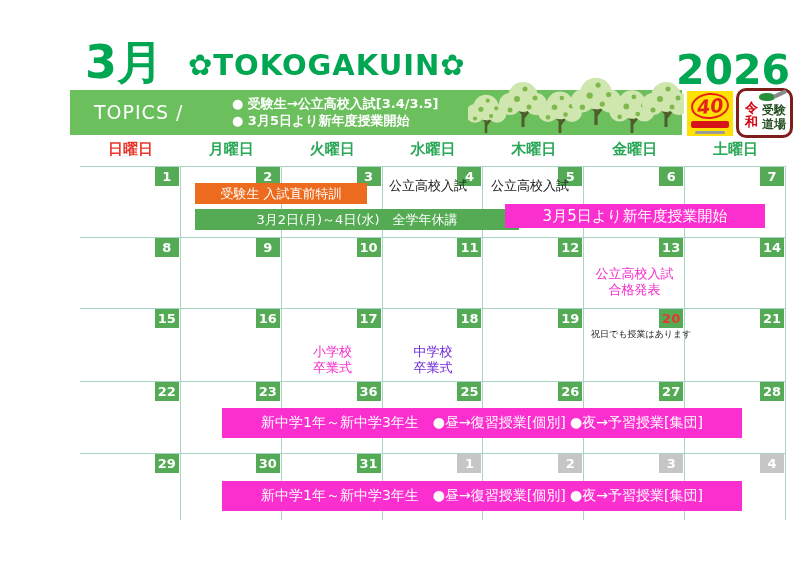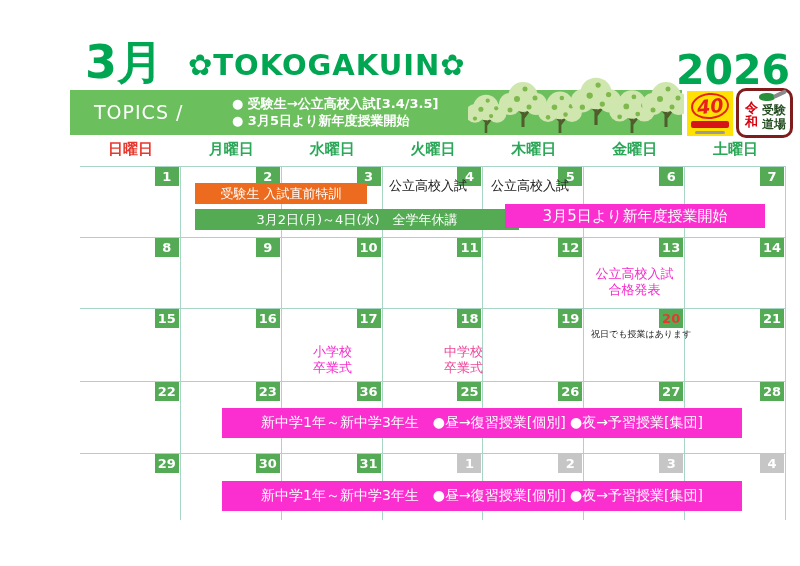--- a/index.html
+++ b/index.html
@@ -53,21 +53,21 @@
   .bar { color:#fff; display:flex; align-items:center; justify-content:center; }
   .ev-orange  { left:165px; top:183px; width:172px; height:21px; background:#ed6b1e; font-size:13px; }
   .ev-closed  { left:165px; top:209px; width:324px; height:21px; background:#54ab54; font-size:13px; }
   .ev-exam-wed{ left:359px; top:177px; color:#1a1a1a; font-size:13px; }
   .ev-exam-thu{ left:461px; top:177px; color:#1a1a1a; font-size:13px; }
   .ev-start   { left:475px; top:204px; width:260px; height:24px; background:#fb2fd0; font-size:15px; }
   .ev-results { left:554px; top:266px; width:101px; text-align:center; color:#f42ccc; font-size:13px;
                 line-height:16px; white-space:pre-line; }
   .ev-elem    { left:252px; top:344px; width:101px; text-align:center; color:#f42ccc; font-size:13px;
                 line-height:16px; white-space:pre-line; }
-  .ev-jhs     { left:353px; top:344px; width:100px; text-align:right; color:#ec4899; font-size:13px;
+  .ev-jhs     { left:353px; top:344px; width:100px; text-align:center; color:#6d28d9; font-size:13px;
                 line-height:16px; white-space:pre-line; }
   .ev-note    { left:561px; top:328px; color:#222; font-size:9px; }
   .ev-spring1 { left:192px; top:408px; width:520px; height:30px; background:#fb2fd0; font-size:14px; }
   .ev-spring2 { left:192px; top:481px; width:520px; height:30px; background:#fb2fd0; font-size:14px; }
 </style>
 </head>
 <body>
 
 <div class="page">
 
@@ -115,22 +115,22 @@
     <div class="reiwa-pencil"></div>
     <div class="reiwa-gengo">令和</div>
     <div class="reiwa-dojo" style="white-space:pre-line">受験
 道場</div>
   </div>
 
   <div class="grid">
     <div class="wd-row">
       <div class="wd sun">日曜日</div>
       <div class="wd">月曜日</div>
+      <div class="wd">火曜日</div>
       <div class="wd">水曜日</div>
-      <div class="wd">火曜日</div>
       <div class="wd">木曜日</div>
       <div class="wd">金曜日</div>
       <div class="wd">土曜日</div>
     </div>
 
     <div class="week" style="top:26px;height:71px">
       <div class="cell">
           <span class="num">1</span>
         </div>
       <div class="cell">

